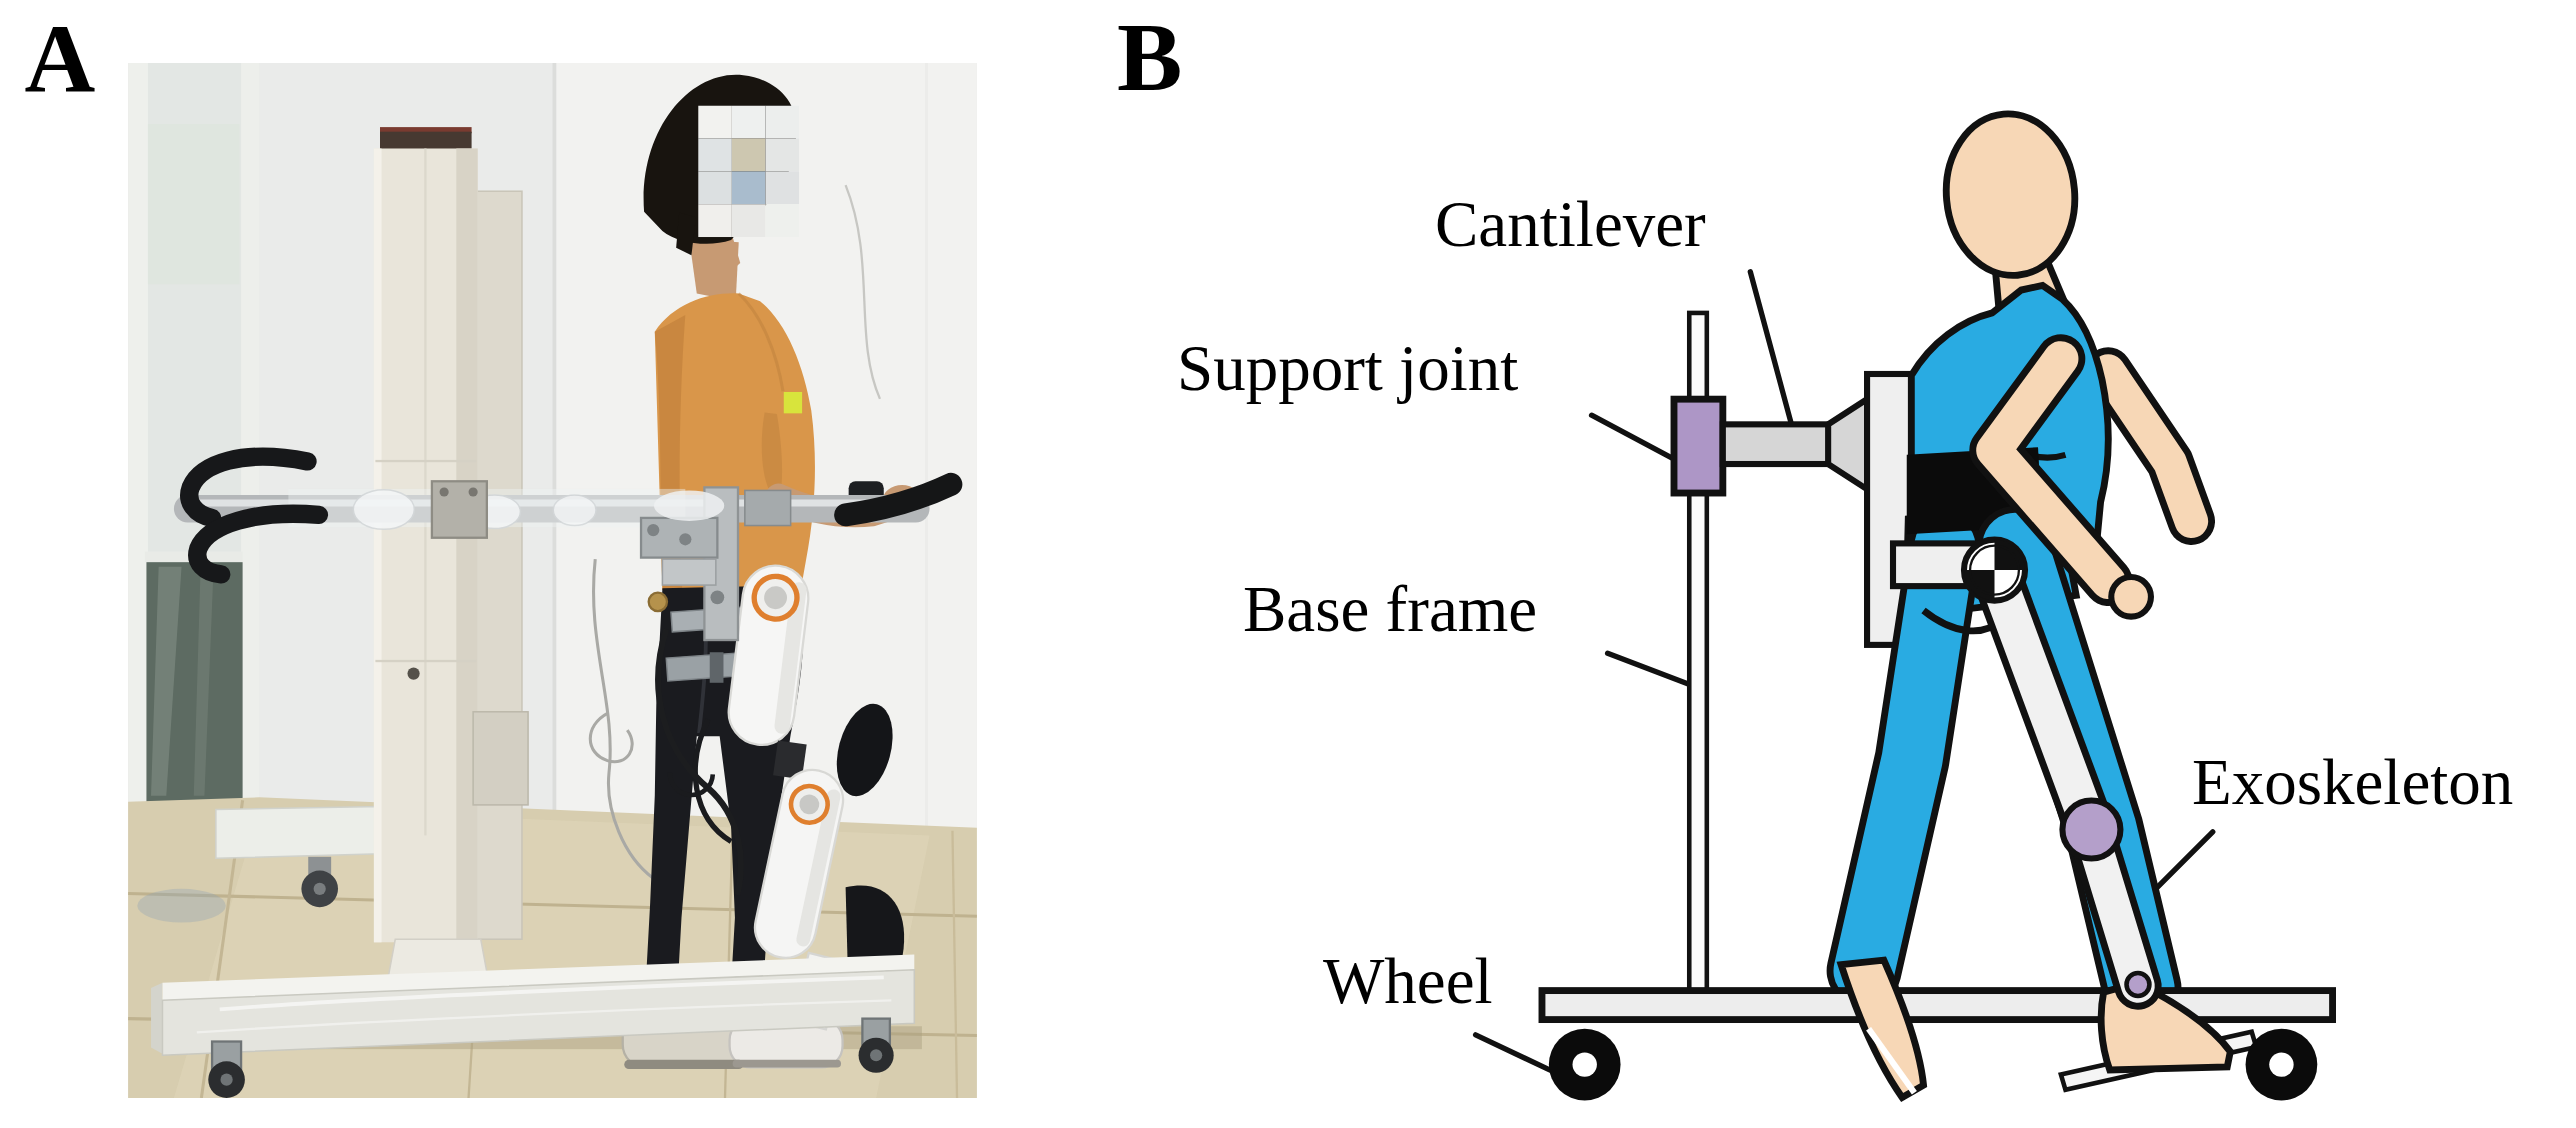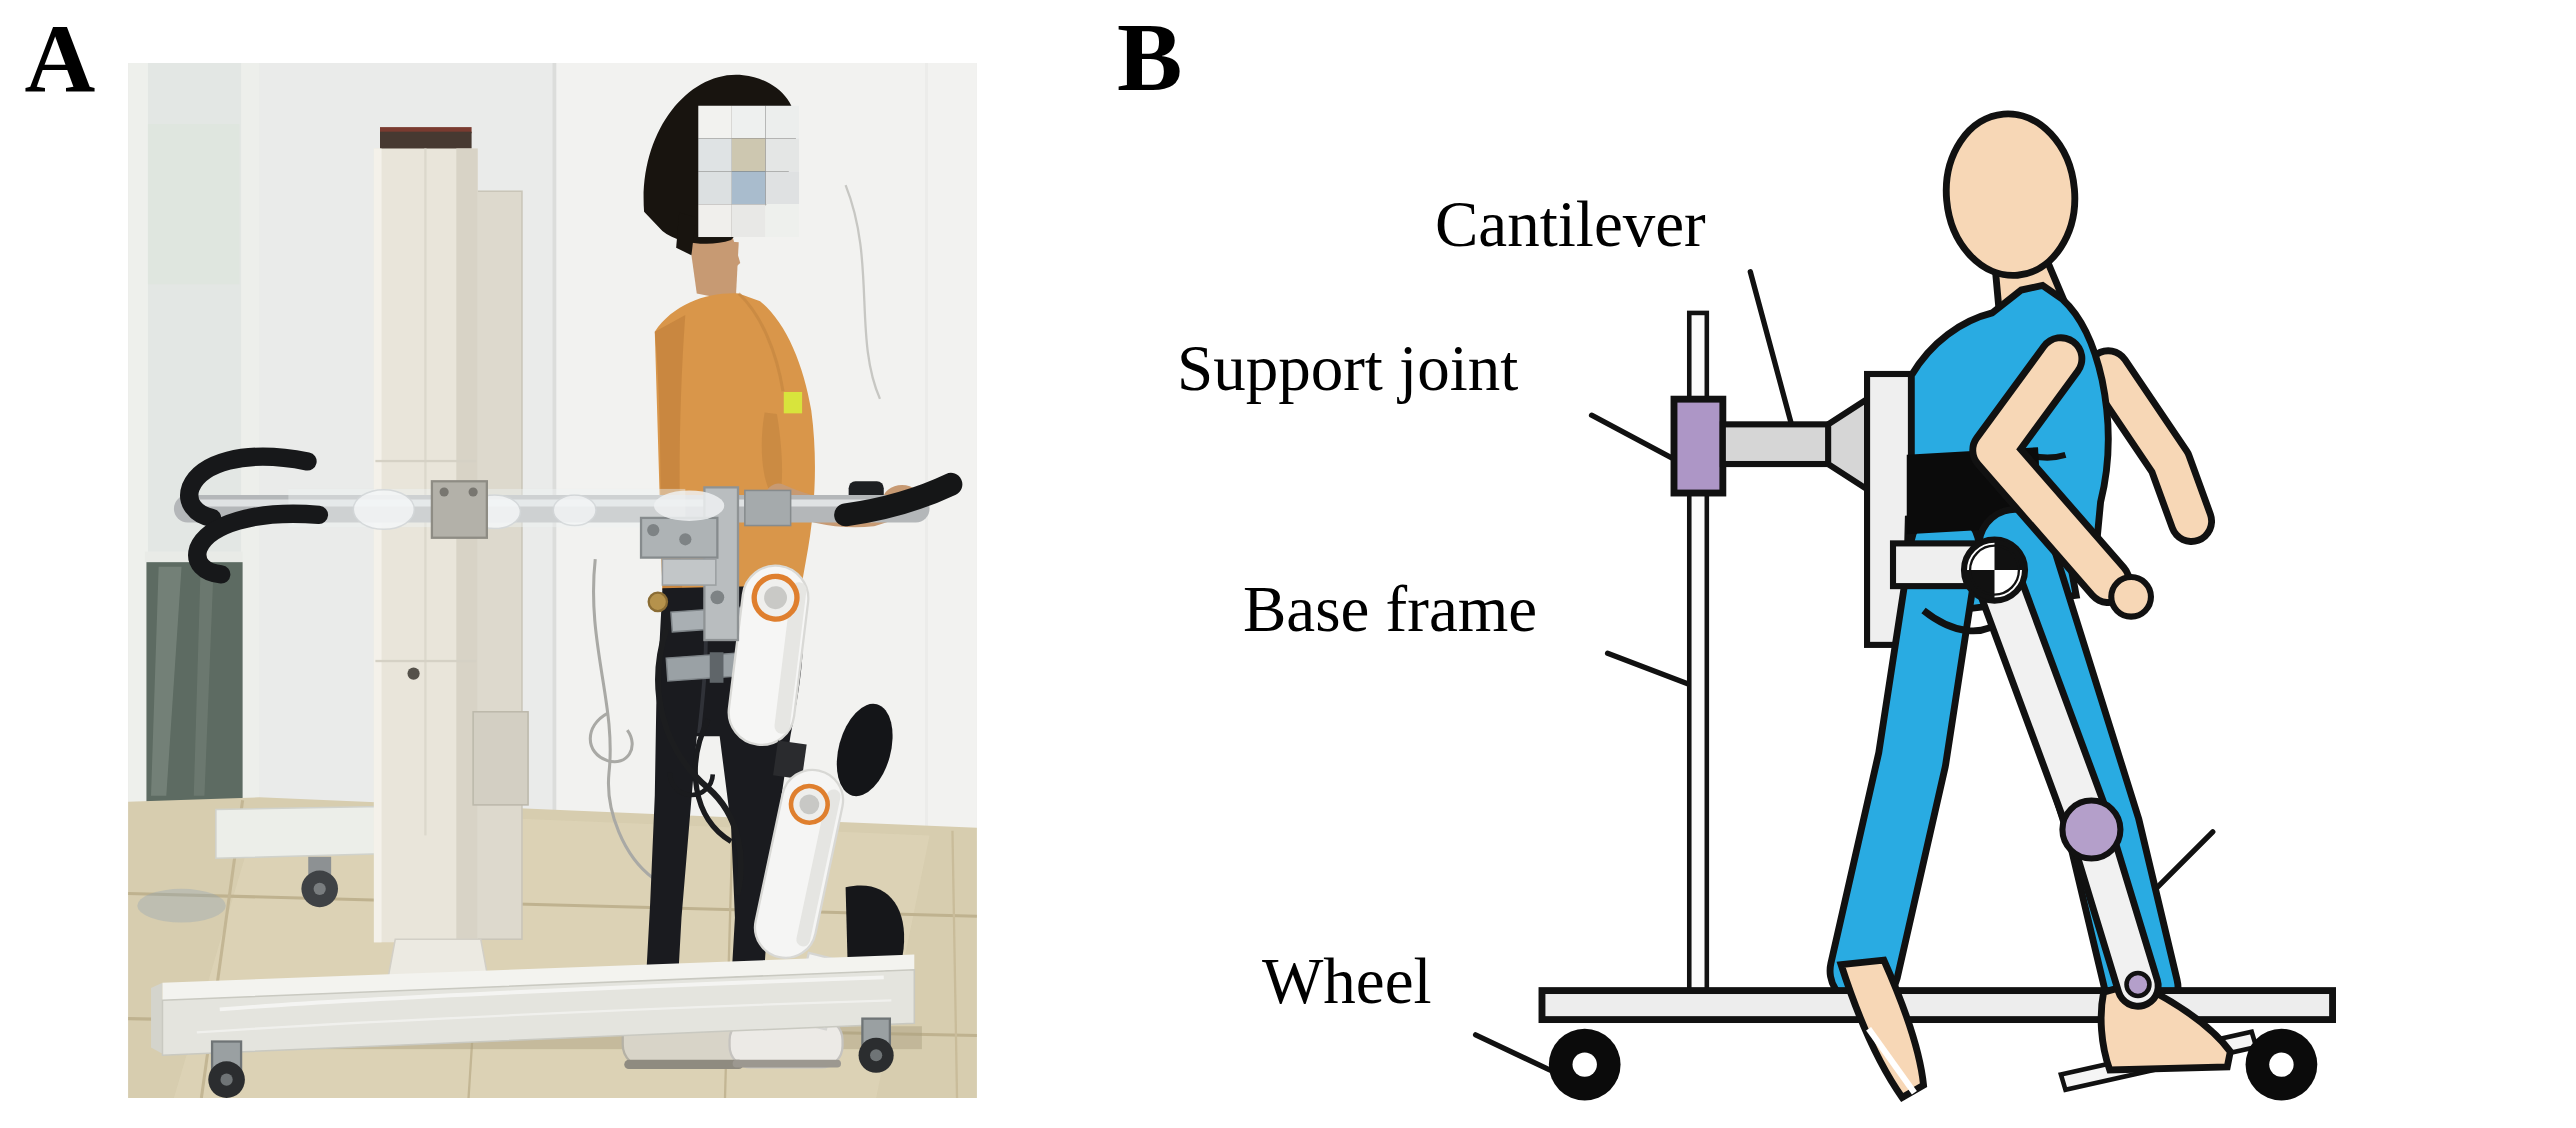--- a/index.html
+++ b/index.html
@@ -283,16 +283,17 @@
       <circle cx="2076" cy="1395" r="47" fill="#0b0b0b"></circle>
       <circle cx="2076" cy="1395" r="16" fill="#ffffff"></circle>
       <circle cx="2989" cy="1395" r="47" fill="#0b0b0b"></circle>
       <circle cx="2989" cy="1395" r="16" fill="#ffffff"></circle>
     </g>
   </svg>
 
   <div class="diagram-label" style="left:1435px;top:192px;">Cantilever</div>
   <div class="diagram-label" style="left:1177px;top:336px;text-align:right;">Support joint</div>
   <div class="diagram-label" style="left:1243px;top:577px;text-align:right;">Base frame</div>
-  <div class="diagram-label" style="left:1262px;top:949px;">Wheel</div>
+  <div class="diagram-label" style="left:1323px;top:949px;">Wheel</div>
+  <div class="diagram-label" style="left:2192px;top:750px;">Exoskeleton</div>
 
 </div>
 
 
 </body></html>

